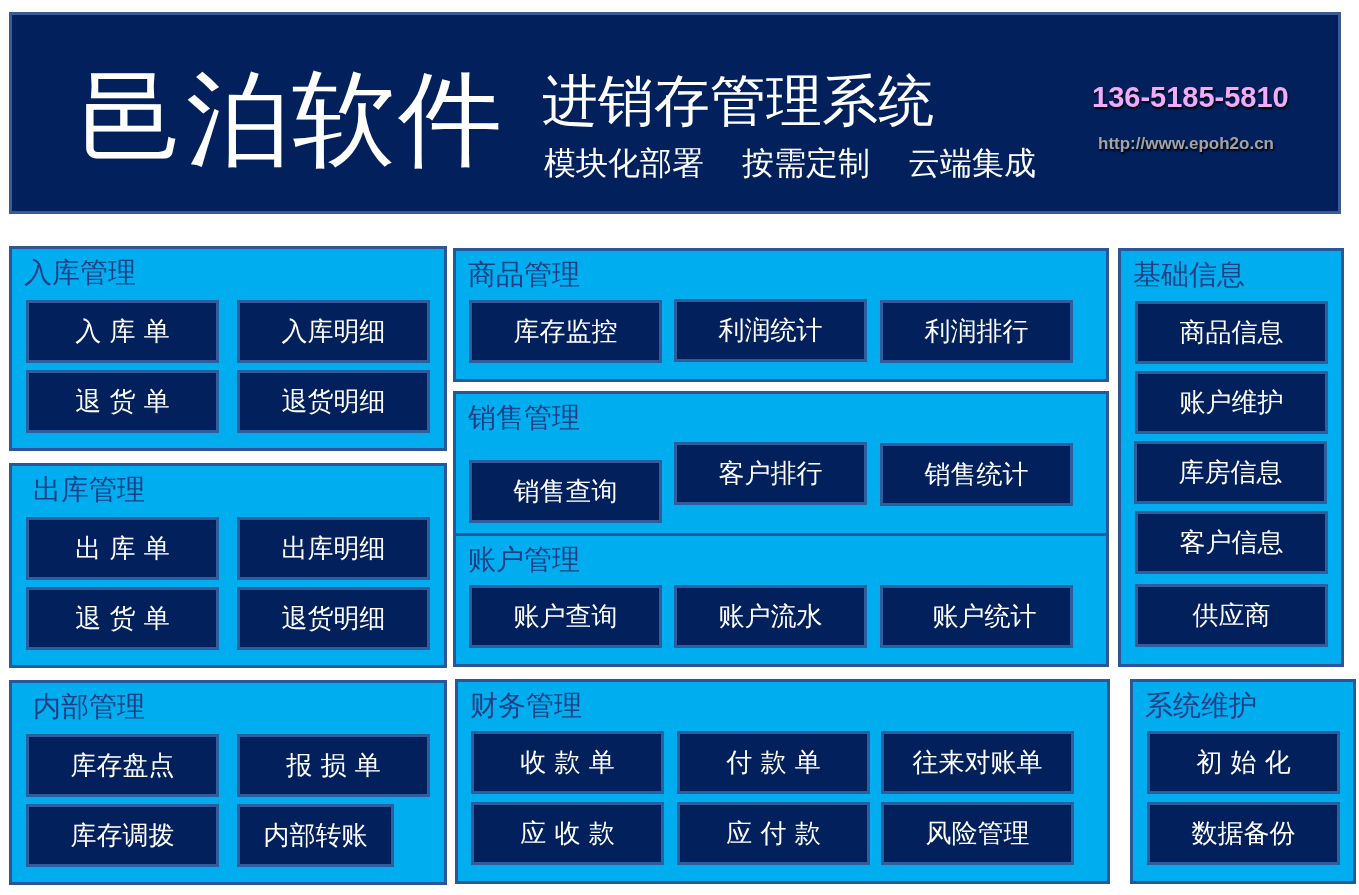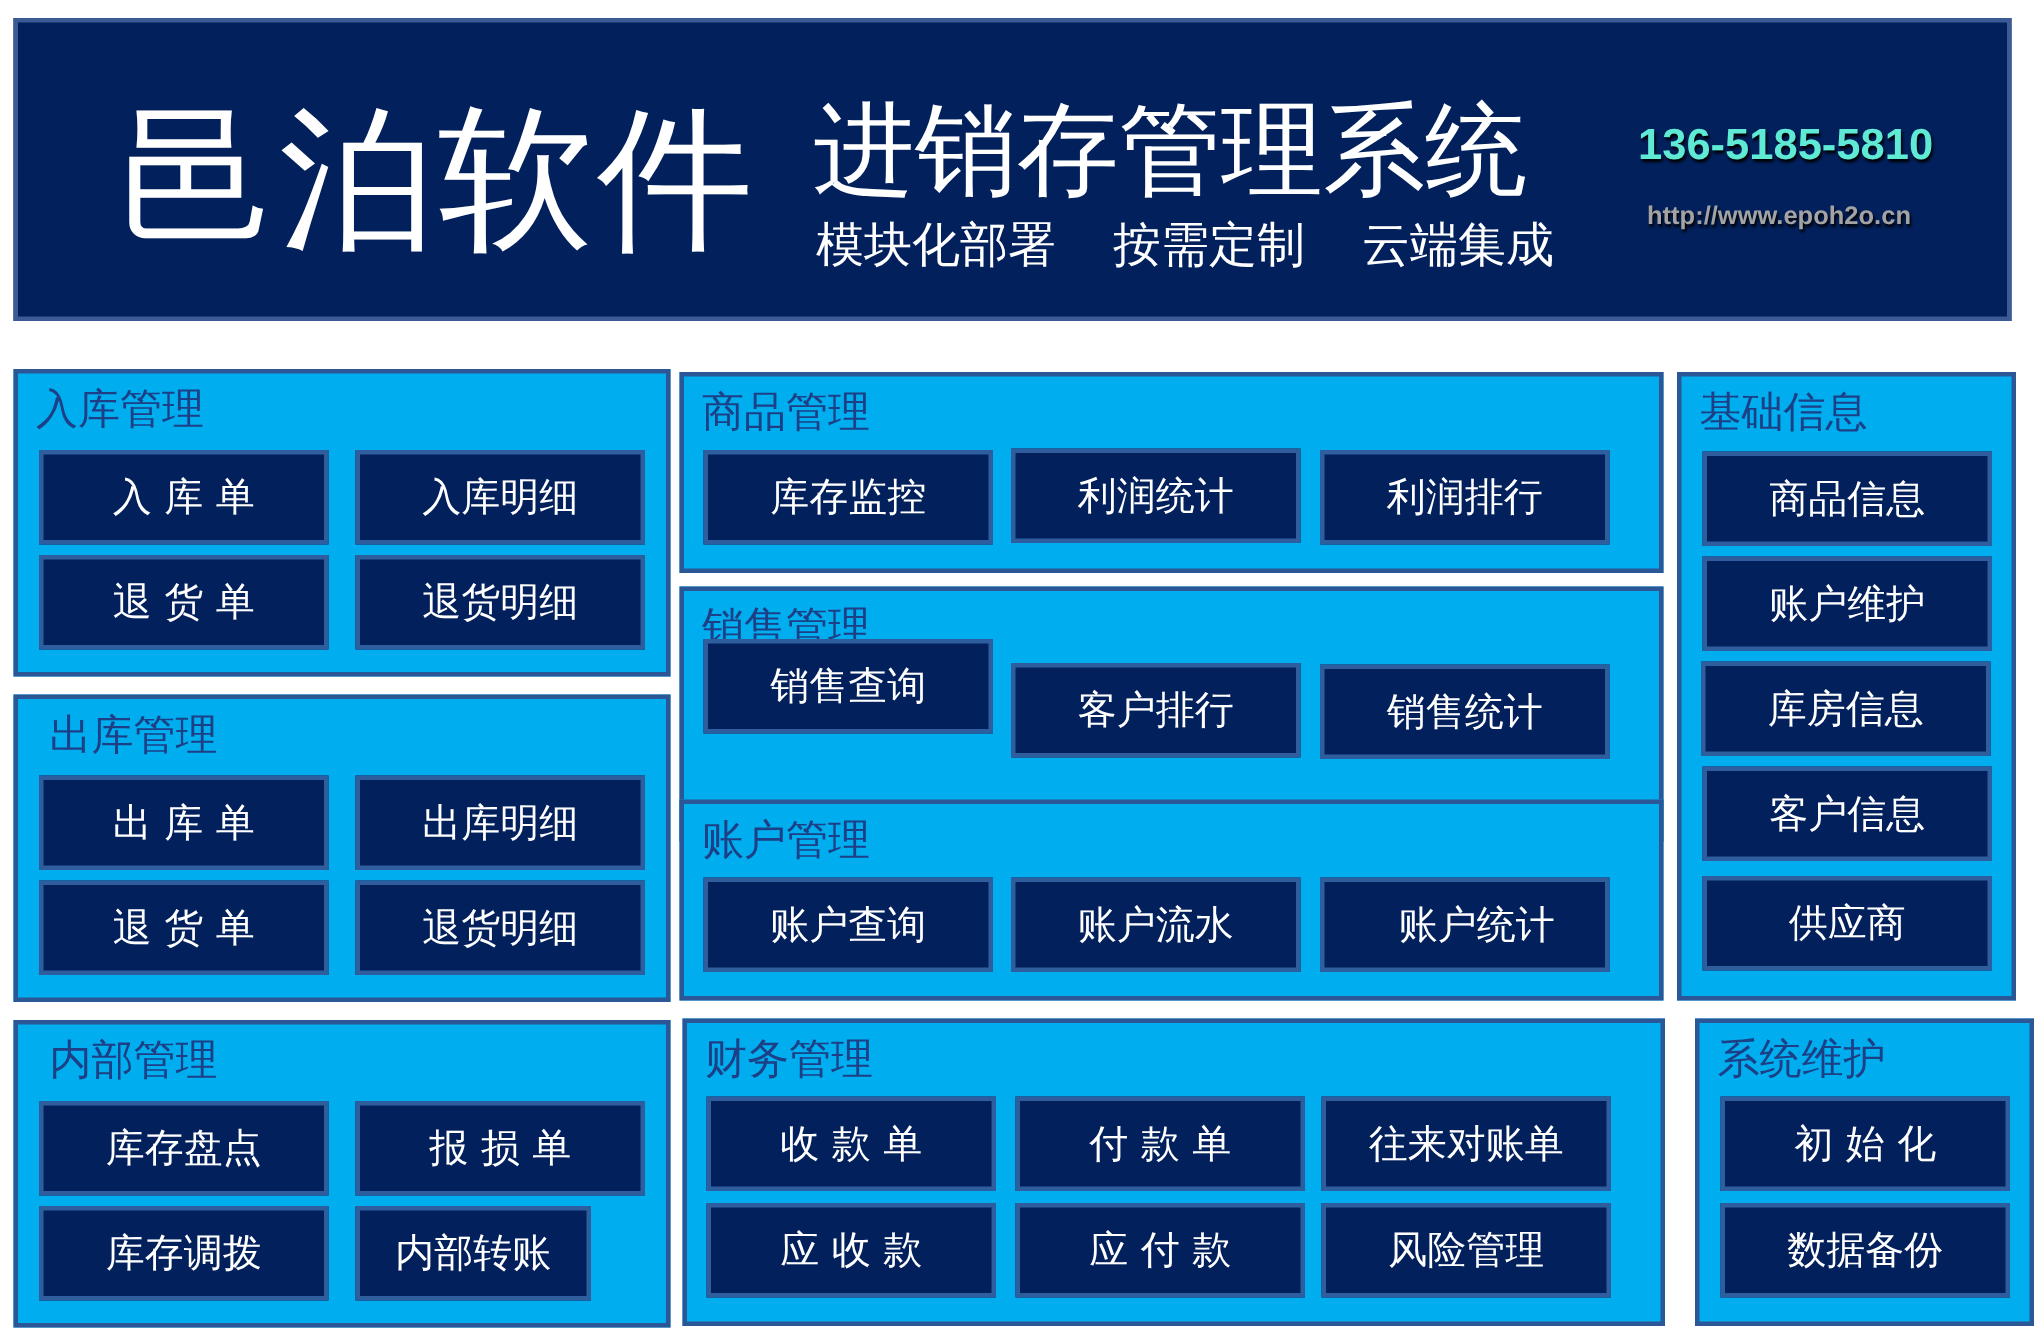--- a/index.html
+++ b/index.html
@@ -9,28 +9,28 @@
   }
   .header {
     position:absolute; left:9px; top:12px; width:1332px; height:202px;
     background:#02205c; border:3px solid #3a5b94; box-sizing:border-box;
   }
   .brand {
     position:absolute; left:68px; top:44px; color:#fff; font-size:104px; line-height:120px;
     letter-spacing:2px; white-space:nowrap;
   }
   .sys-title {
-    position:absolute; left:530px; top:46px; color:#fff; font-size:68px; line-height:80px; white-space:nowrap;
+    position:absolute; left:530px; top:46px; color:#fff; font-size:56px; line-height:80px; white-space:nowrap;
   }
   .slogans {
     position:absolute; left:532px; top:128px; color:#fff; font-size:32px; line-height:40px; white-space:nowrap;
     display:flex; gap:38px;
   }
   .phone {
-    position:absolute; left:1080px; top:64px; color:#5eead4; font-family:"Liberation Sans", sans-serif;
+    position:absolute; left:1080px; top:64px; color:#f0abfc; font-family:"Liberation Sans", sans-serif;
     font-weight:bold; font-size:29px; line-height:36px; white-space:nowrap; text-shadow:1px 2px 2px #000;
   }
   .url {
     position:absolute; left:1086px; top:118px; color:#a3a3a3; font-family:"Liberation Sans", sans-serif;
     font-weight:bold; font-size:17px; line-height:22px; white-space:nowrap; text-shadow:1px 2px 2px #000;
   }
   .panel {
     position:absolute; background:#00aeef; border:3px solid #2b5797; box-sizing:border-box;
   }
   .panel-title {
@@ -83,21 +83,21 @@
 
 <div class="panel" style="left:453px;top:248px;width:656px;height:134px;">
   <div class="panel-title">商品管理</div>
   <div class="btn" style="left:13px;top:49px;width:193px;height:63px;">库存监控</div>
   <div class="btn" style="left:218px;top:48px;width:193px;height:63px;">利润统计</div>
   <div class="btn" style="left:424px;top:49px;width:193px;height:63px;">利润排行</div>
 </div>
 
 <div class="panel" style="left:453px;top:391px;width:656px;height:170px;">
   <div class="panel-title">销售管理</div>
-  <div class="btn" style="left:13px;top:32px;width:193px;height:63px;">销售查询</div>
+  <div class="btn" style="left:13px;top:66px;width:193px;height:63px;">销售查询</div>
   <div class="btn" style="left:218px;top:48px;width:193px;height:63px;">客户排行</div>
   <div class="btn" style="left:424px;top:49px;width:193px;height:63px;">销售统计</div>
 </div>
 
 <div class="panel" style="left:453px;top:533px;width:656px;height:134px;">
   <div class="panel-title">账户管理</div>
   <div class="btn" style="left:13px;top:49px;width:193px;height:63px;">账户查询</div>
   <div class="btn" style="left:218px;top:49px;width:193px;height:63px;">账户流水</div>
   <div class="btn" style="left:424px;top:49px;width:193px;height:63px;padding-left:16px;">账户统计</div>
 </div>

